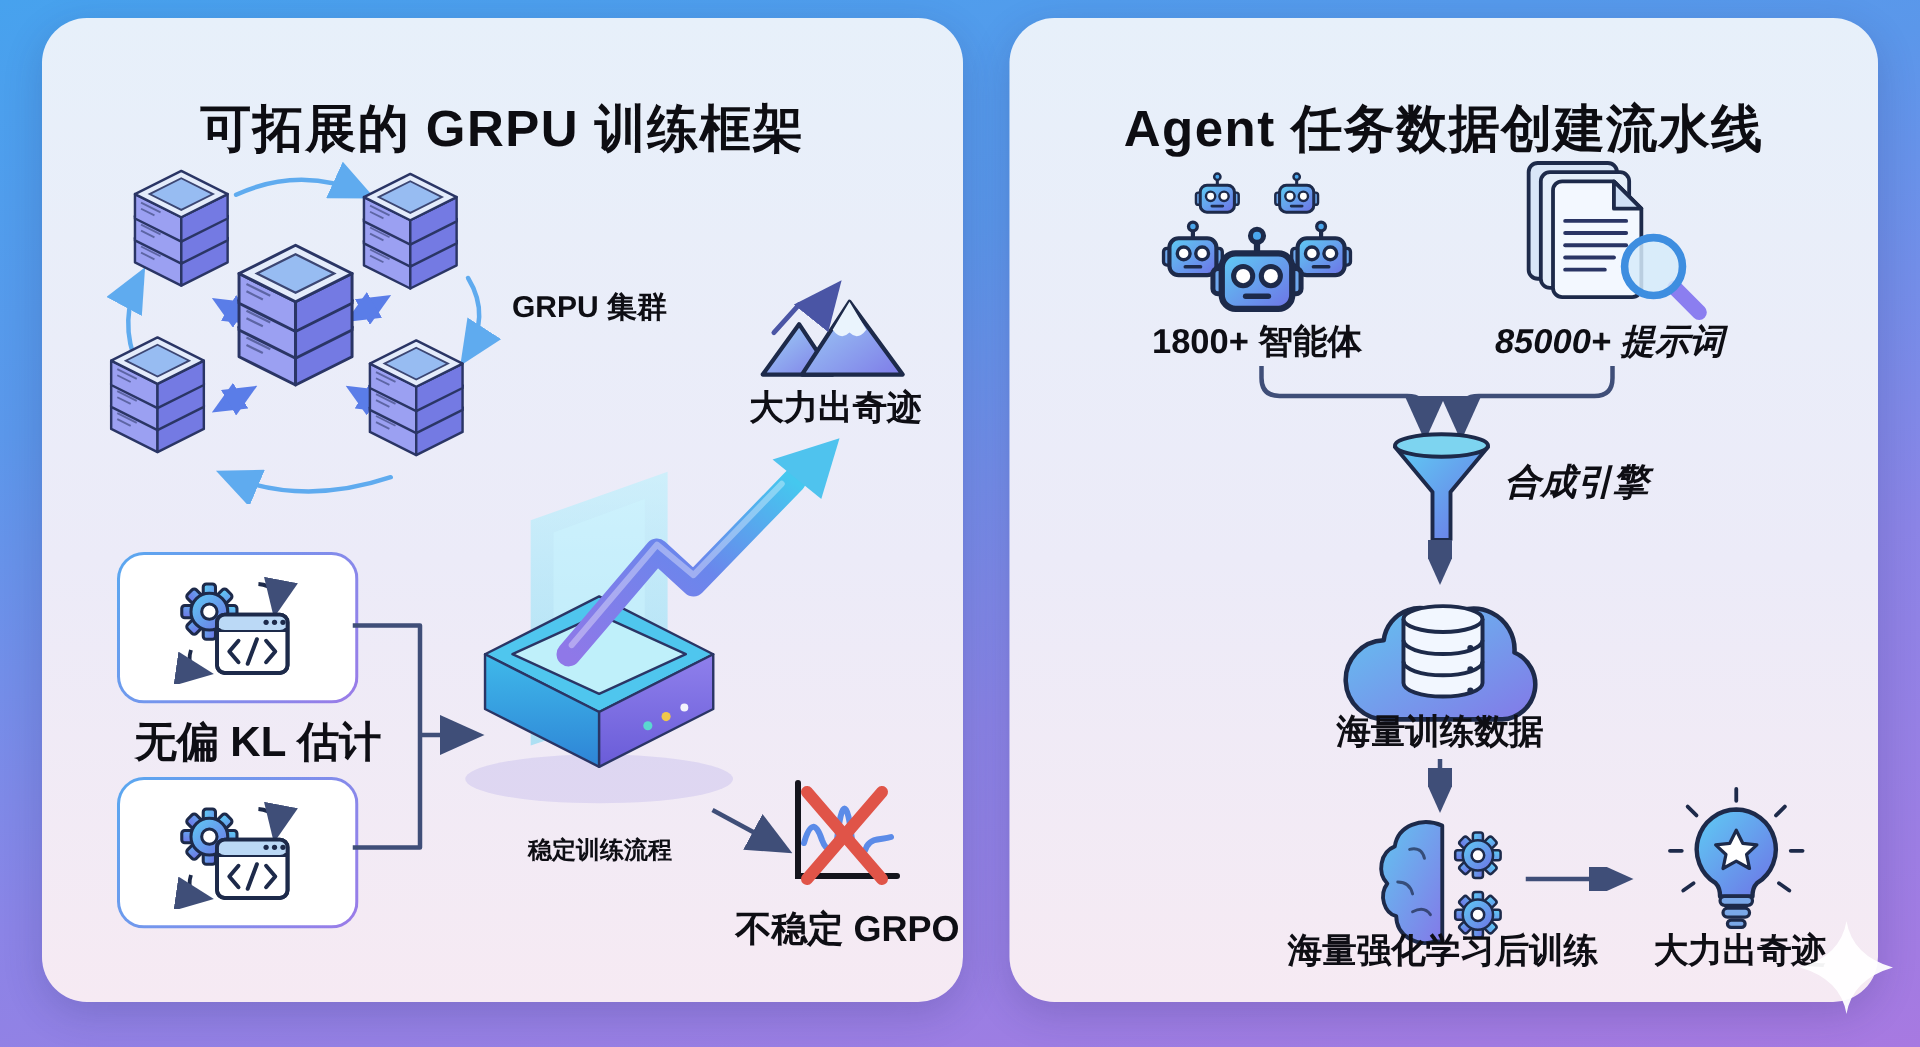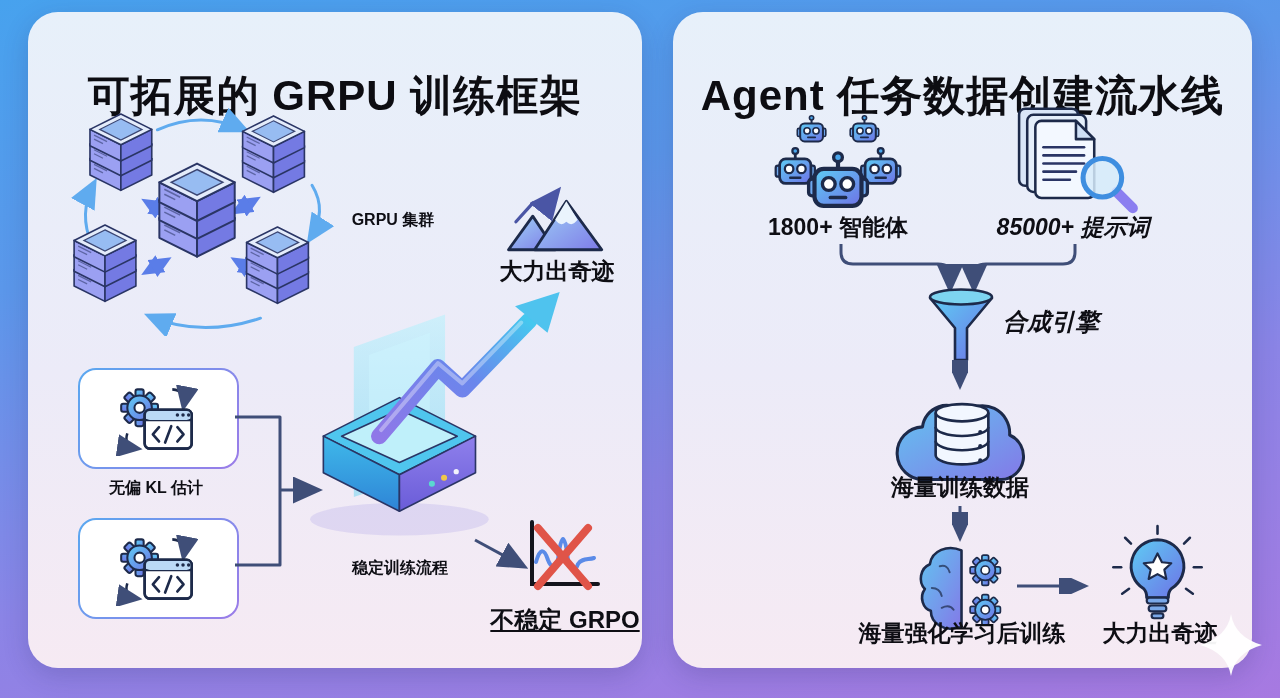--- a/index.html
+++ b/index.html
@@ -5,21 +5,21 @@
   html,body{margin:0;padding:0;}
   body{width:1280px;height:698px;position:relative;overflow:hidden;
        font-family:"Liberation Sans","DejaVu Sans",sans-serif;
        background:linear-gradient(168deg,#47A2EE 0%,#5B97EA 30%,#8B84E6 64%,#A779E1 100%);}
   .panel{position:absolute;top:12px;height:656px;border-radius:30px;
          background:linear-gradient(180deg,#E7F0FA 0%,#ECEBF8 55%,#F6EAF3 100%);
          box-shadow:0 8px 26px rgba(40,40,100,.20);}
   .panel.left{left:28px;width:614px;}
   .panel.right{left:673px;width:579px;}
   .title{position:absolute;top:28px;left:0;width:100%;text-align:center;
-         font-size:42px;font-weight:800;color:#0d0d12;letter-spacing:1px;}
+         font-size:34px;font-weight:800;color:#0d0d12;letter-spacing:1px;}
   .lbl{position:absolute;font-weight:700;color:#0e0e14;text-align:center;font-size:23px;line-height:1.2;}
   .abs{position:absolute;}
   .fbox{position:absolute;width:157px;height:97px;border-radius:18px;
         border:2.5px solid transparent;
         background:linear-gradient(#ffffff,#ffffff) padding-box,
                    linear-gradient(125deg,#59A8F0,#9B7BE8) border-box;
         display:flex;align-items:center;justify-content:center;}
   svg{display:block;}
   .sparkle{position:absolute;z-index:3;}
 </style>
@@ -145,36 +145,36 @@
       <path d="M196,92 L174,105" marker-start="url(#ahb)" marker-end="url(#ahb)"></path>
       <path d="M84,166 L106,153" marker-start="url(#ahb)" marker-end="url(#ahb)"></path>
       <path d="M196,166 L174,153" marker-start="url(#ahb)" marker-end="url(#ahb)"></path>
     </g>
     <use href="#srv" transform="translate(28,6) scale(.82)"></use>
     <use href="#srv" transform="translate(182,8) scale(.82)"></use>
     <use href="#srv" transform="translate(12,118) scale(.82)"></use>
     <use href="#srv" transform="translate(186,120) scale(.82)"></use>
     <use href="#srv" transform="translate(98,56)"></use>
   </svg>
-  <div class="lbl" style="left:285px;top:198px;width:160px;font-size:16px;">GRPU 集群</div>
+  <div class="lbl" style="left:285px;top:181px;width:160px;font-size:20px;">GRPU 集群</div>
 
   <svg class="abs" style="left:473px;top:166px" width="112" height="80" viewBox="0 0 120 80">
     <polygon points="8,74 34,38 58,74" fill="url(#gMt)" stroke="#1D2A4A" stroke-width="3" stroke-linejoin="round"></polygon>
     <polygon points="36,74 70,22 108,74" fill="url(#gMt)" stroke="#1D2A4A" stroke-width="3" stroke-linejoin="round"></polygon>
     <path d="M58,42 L70,22 L82,42 Q76,50 70,44 Q64,50 58,42 Z" fill="#EAF4FD"></path>
     <polyline points="16,44 34,24 44,32 60,12" fill="none" stroke="#4A55A5" stroke-width="3.5" stroke-linecap="round" stroke-linejoin="round" marker-end="url(#ahp)"></polyline>
   </svg>
   <div class="lbl" style="left:429px;top:246px;width:200px;">大力出奇迹</div>
 
   <div class="fbox" style="left:50px;top:356px;">
     <svg width="92" height="74" viewBox="0 0 90 72">
       <use href="#gearcode"></use>
     </svg>
   </div>
-  <div class="lbl" style="left:18px;top:466px;width:220px;font-size:16px;">无偏 KL 估计</div>
+  <div class="lbl" style="left:34px;top:466px;width:220px;font-size:28px;">无偏 KL 估计</div>
 
   <div class="fbox" style="left:50px;top:506px;">
     <svg width="92" height="74" viewBox="0 0 90 72">
       <use href="#gearcode"></use>
     </svg>
   </div>
 
   <svg class="abs" style="left:207px;top:393px" width="100" height="180" viewBox="0 0 100 180">
     <path d="M0,12 H45 V160 H0" fill="none" stroke="#3F4E78" stroke-width="3" stroke-linejoin="round"></path>
     <path d="M45,85 H82" fill="none" stroke="#3F4E78" stroke-width="3" marker-end="url(#ahd)"></path>
@@ -206,21 +206,21 @@
   </svg>
 
   <svg class="abs" style="left:494px;top:504px" width="82" height="88" viewBox="0 0 82 88">
     <path d="M10,6 V68 H76" fill="none" stroke="#14141C" stroke-width="4" stroke-linecap="round"></path>
     <path d="M14,46 C18,32 22,32 26,44 C29,52 33,52 36,44 C39,16 43,16 46,44 C49,56 53,56 56,48 C60,42 66,44 72,42" fill="none" stroke="#5B8BE8" stroke-width="4" stroke-linecap="round"></path>
     <g stroke="#E05448" stroke-width="8" stroke-linecap="round">
       <line x1="16" y1="12" x2="66" y2="70"></line>
       <line x1="66" y1="12" x2="16" y2="70"></line>
     </g>
   </svg>
-  <div class="lbl" style="left:437px;top:594px;width:200px;font-size:24px;text-decoration:underline;">不稳定 GRPO</div>
+  <div class="lbl" style="left:437px;top:594px;width:200px;font-size:24px;">不稳定 GRPO</div>
 </section>
 
 <section class="panel right">
   <h1 class="title">Agent 任务数据创建流水线</h1>
 
   <svg class="abs" style="left:93px;top:92px" width="144" height="118" viewBox="0 0 140 116">
     <use href="#bot" transform="translate(44,28) scale(.8)"></use>
     <use href="#bot" transform="translate(96,28) scale(.8)"></use>
     <use href="#bot" transform="translate(28,66) scale(1.1)"></use>
     <use href="#bot" transform="translate(112,66) scale(1.1)"></use>

